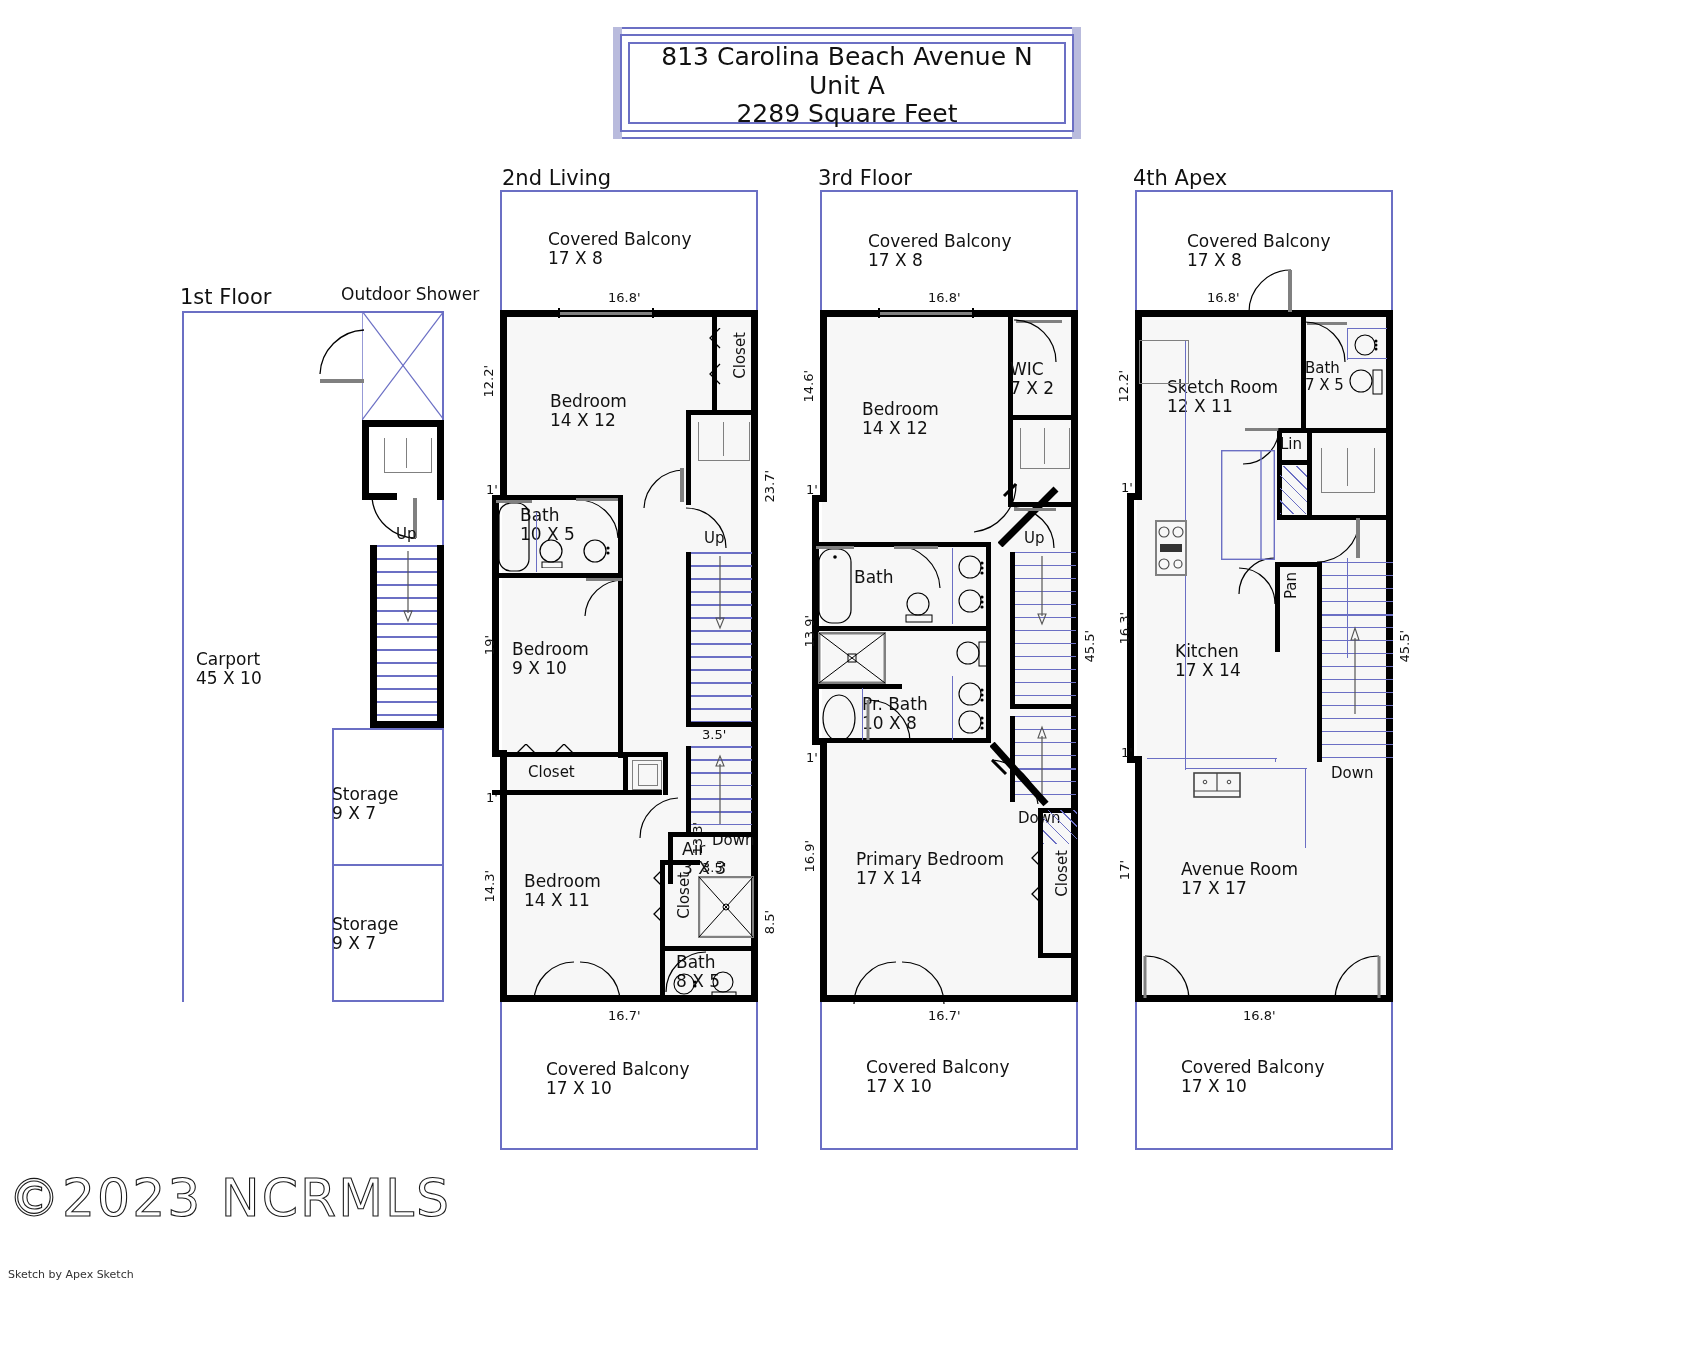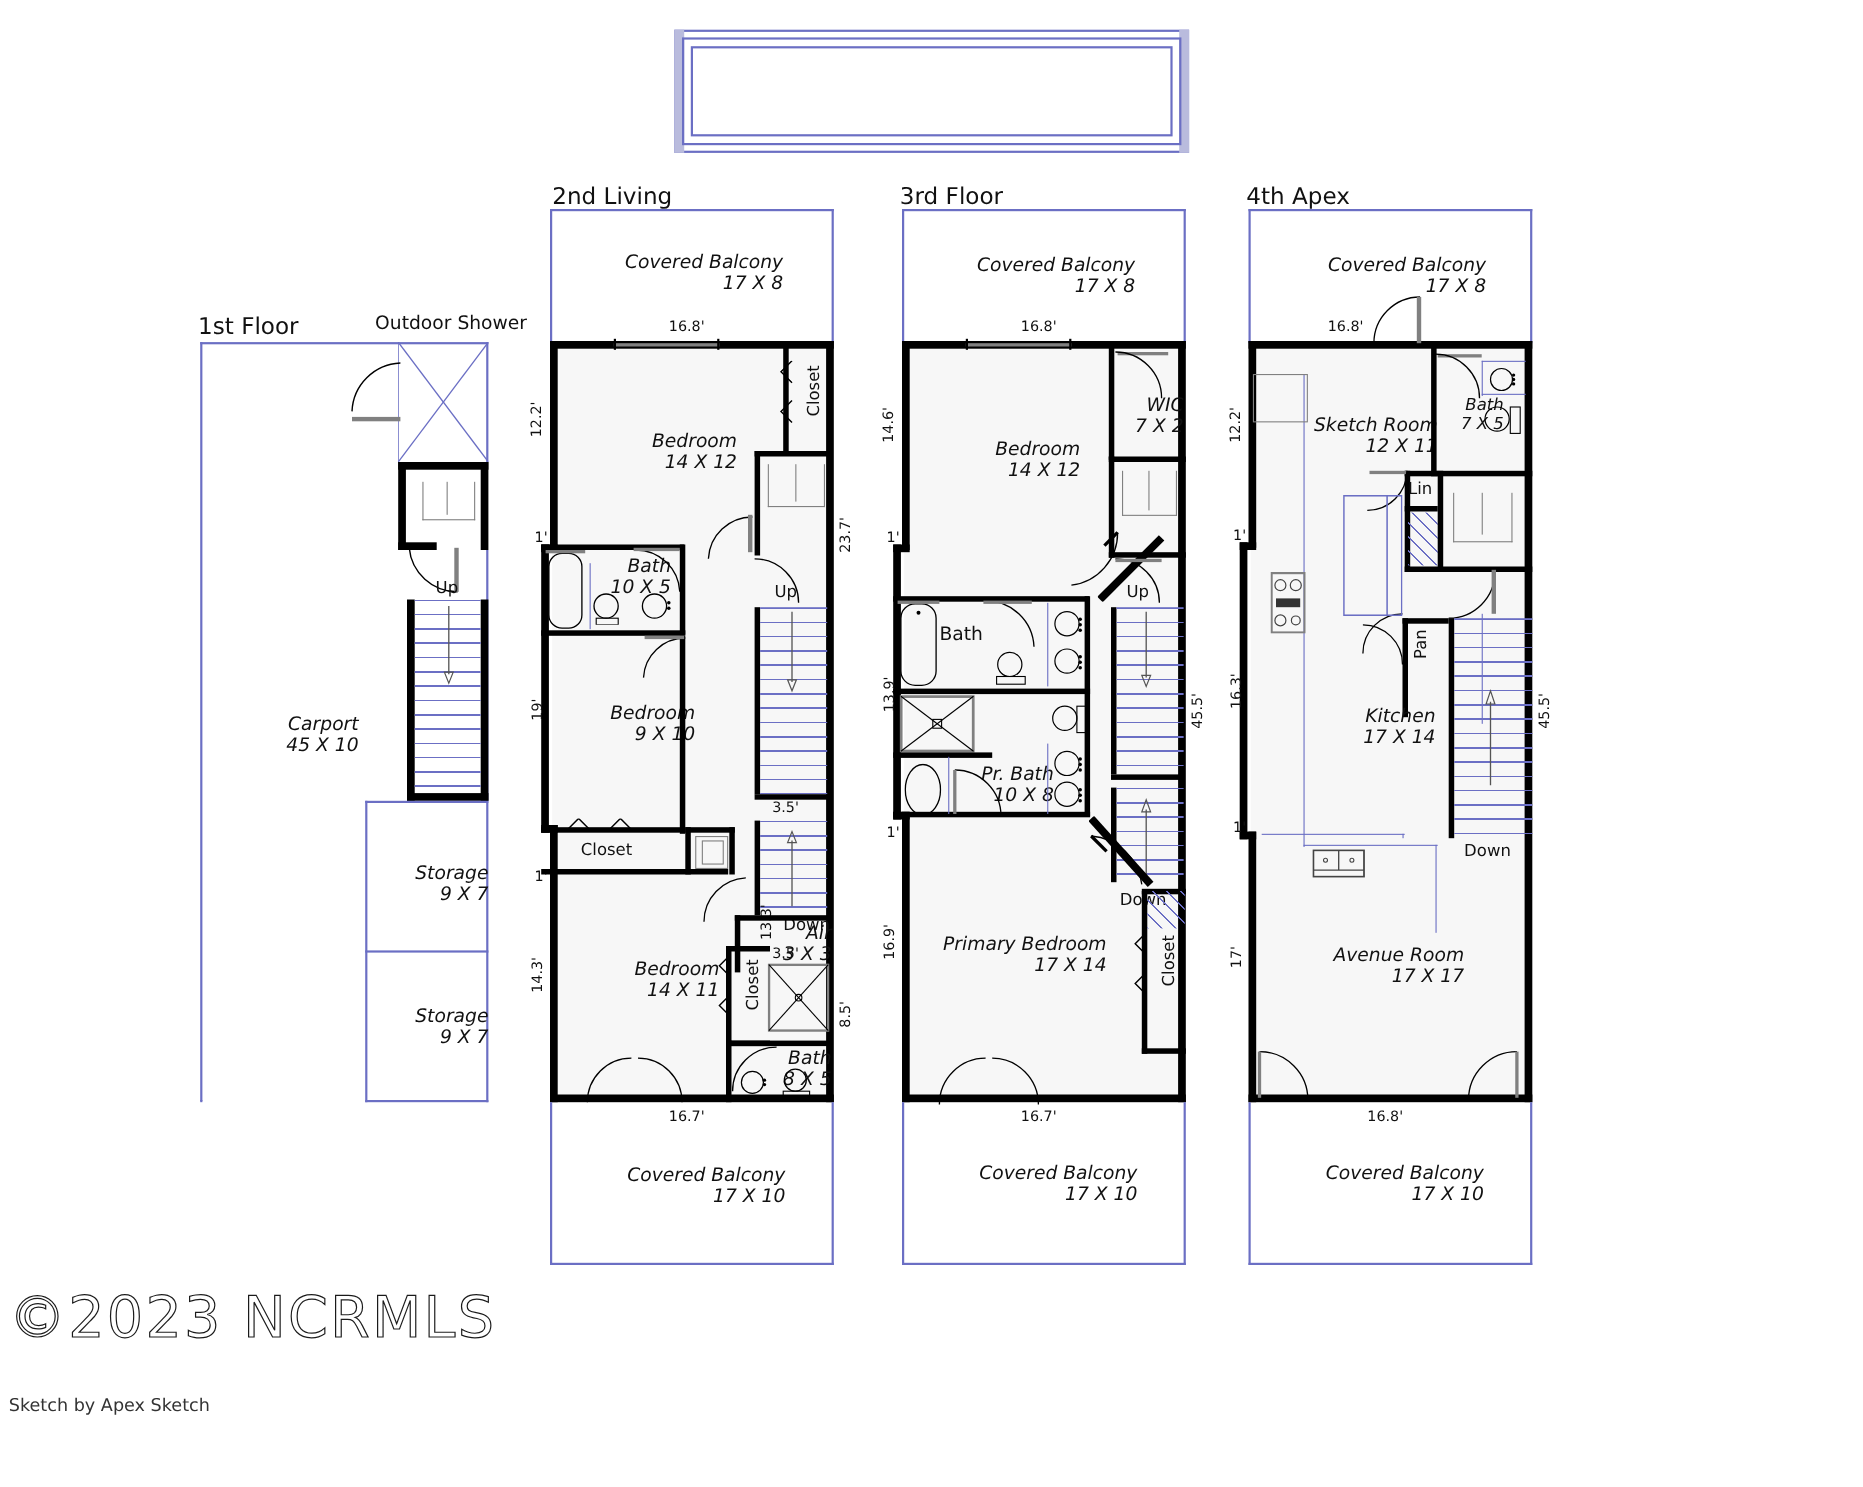--- a/index.html
+++ b/index.html
@@ -1,19 +1,19 @@
 <!DOCTYPE html>
 <html><head>
 <meta charset="utf-8">
 <style>
   html,body{margin:0;padding:0;background:#ffffff;}
   body{width:1694px;height:1352px;position:relative;overflow:hidden;
        font-family:"DejaVu Sans","Liberation Sans",sans-serif;color:#111;}
   .abs{position:absolute;}
-  .ctr{text-align:right;font-style:italic;}
+  .ctr{text-align:left;}
   
   #title-plate{left:613px;top:27px;width:468px;height:112px;}
   #title-plate .f1{position:absolute;inset:0;border:2px solid #6b6fc4;background:#fff;}
   #title-plate .f2{position:absolute;left:7px;top:7px;right:7px;bottom:7px;border:2px solid #6b6fc4;}
   #title-plate .f3{position:absolute;left:15px;top:15px;right:15px;bottom:15px;border:2px solid #6b6fc4;}
   #title-plate .bev{position:absolute;background:#b9bbdd;}
   #title-plate .inner{position:absolute;left:22px;top:16px;right:22px;bottom:10px;
         display:flex;flex-direction:column;align-items:center;justify-content:center;line-height:1.14;}
   #title-plate .inner div{font-size:25px;white-space:nowrap;}
   
@@ -30,31 +30,36 @@
   .fill{position:absolute;background:#f7f7f7;}
   .hatch{position:absolute;background:
       repeating-linear-gradient(45deg,#6b6fc4 0 1px,transparent 1px 9px);}
   .stair{position:absolute;background:
       repeating-linear-gradient(to bottom,#6b6fc4 0 1.5px,transparent 1.5px 13px);}
   .door svg{display:block;overflow:visible;}
   .thin{position:absolute;border:1px solid #808080;}
   
   #wm{left:8px;top:1168px;font-size:52px;letter-spacing:2px;color:#fff;
       -webkit-text-stroke:1.1px #1a1a1a;font-family:"DejaVu Sans","Liberation Sans",sans-serif;}
-  #sketchby{left:8px;top:1268px;font-size:16px;color:#333;}
+  #sketchby{left:8px;top:1268px;font-size:11px;color:#333;}
 </style>
 </head>
 <body>
 
 <div class="abs" id="title-plate">
   <div class="f1"></div>
   <div class="bev" style="left:0;top:0;width:9px;height:112px;"></div>
   <div class="bev" style="left:459px;top:0;width:9px;height:112px;"></div>
   <div class="f2"></div>
   <div class="f3"></div>
+  <div class="inner">
+    <div>813 Carolina Beach Avenue N</div>
+    <div>Unit A</div>
+    <div>2289 Square Feet</div>
+  </div>
 </div>
 
 <div class="abs" id="floor-1" style="left:0;top:0;width:500px;height:1100px;">
 
   <div class="abs floor-label" style="left:180px;top:285px;">1st Floor</div>
 
   <div class="bl" style="left:182px;top:311px;width:262px;height:1.6px;"></div>
   <div class="bl" style="left:182px;top:311px;width:1.6px;height:690px;"></div>
   <div class="bl" style="left:442px;top:311px;width:1.6px;height:109px;"></div>
   <div class="bl" style="left:442px;top:500px;width:1.6px;height:228px;"></div>

